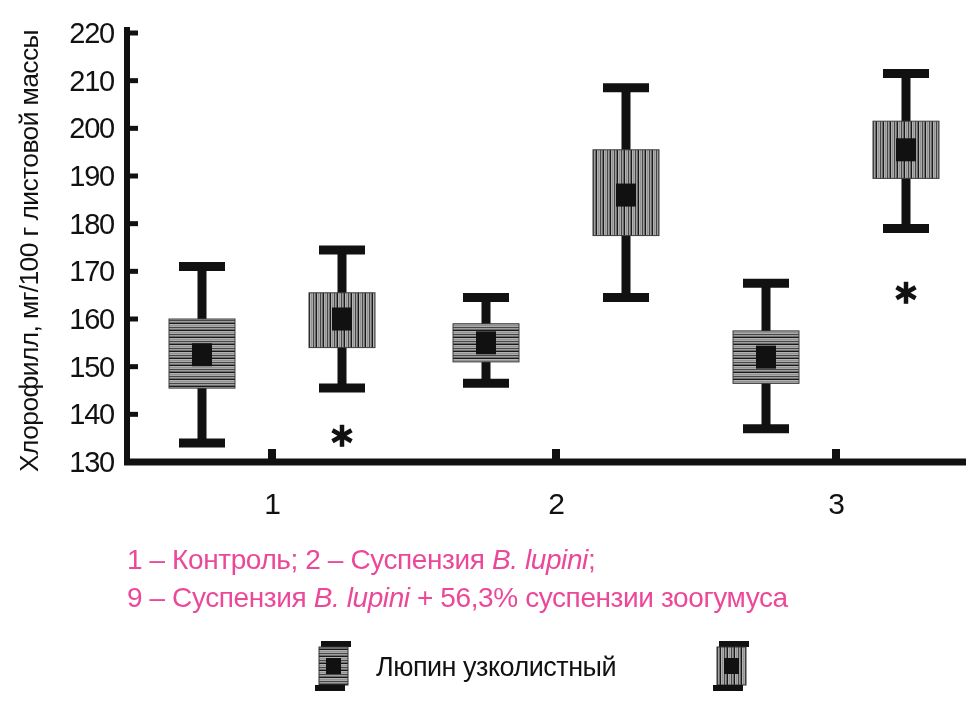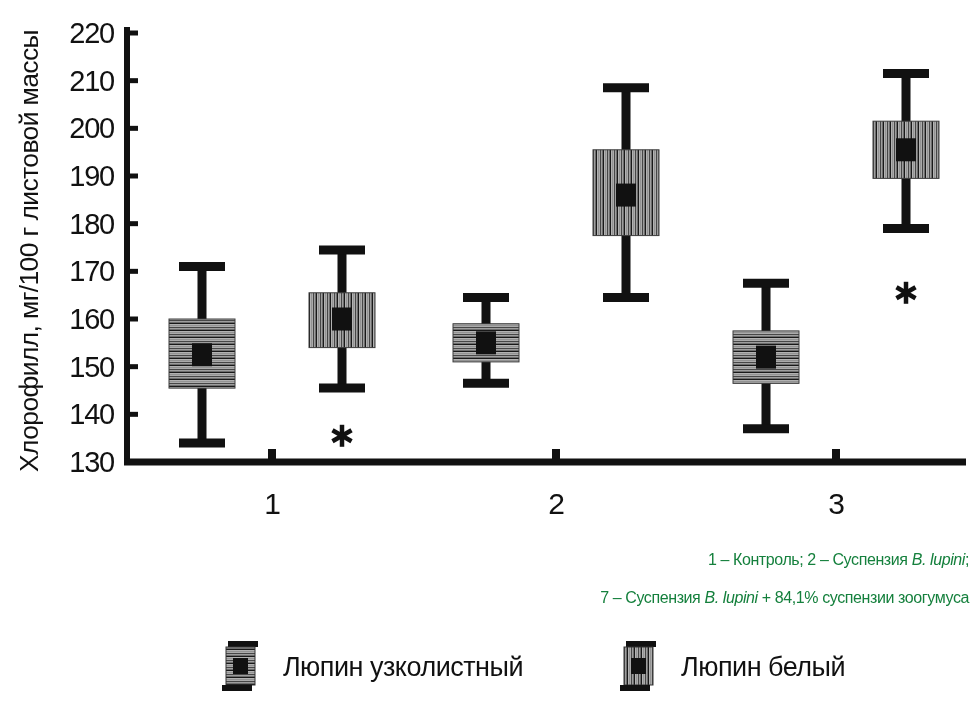--- a/index.html
+++ b/index.html
@@ -2,22 +2,22 @@
 <html><head>
 <meta charset="utf-8">
 <style>
   html,body{margin:0;padding:0;background:#ffffff;}
   body{width:973px;height:708px;font-family:"Liberation Sans",sans-serif;color:#111;}
   .figure{position:relative;width:973px;height:708px;background:#fff;overflow:hidden;}
   svg text{fill:#111;font-family:"Liberation Sans",sans-serif;}
   .tickLabel{font-size:29px;letter-spacing:-1.2px;}
   .catLabel{font-size:30px;letter-spacing:-1px;}
   .ylabel{font-size:26px;letter-spacing:-0.6px;}
-  .caption{position:absolute;left:127px;top:541px;width:842px;text-align:right;
-           font-size:16px;letter-spacing:-0.4px;line-height:38px;color:#15803d;}
+  .caption{position:absolute;left:127px;top:541px;width:842px;text-align:left;
+           font-size:28px;letter-spacing:-0.4px;line-height:38px;color:#ec4899;}
   .legend{position:absolute;left:112px;top:641px;width:842px;display:flex;
           justify-content:center;align-items:center;gap:96px;}
   .legend-item{display:flex;align-items:center;gap:22px;}
   .legend-label{font-size:27px;letter-spacing:-0.5px;white-space:nowrap;}
 </style>
 </head>
 <body>
 
 <div class="figure">
 
@@ -115,21 +115,21 @@
             <line x1="0" y1="-11" x2="0" y2="11" stroke="#111111" stroke-width="4.5" transform="rotate(0)"></line>
             <line x1="0" y1="-11" x2="0" y2="11" stroke="#111111" stroke-width="4.5" transform="rotate(60)"></line>
             <line x1="0" y1="-11" x2="0" y2="11" stroke="#111111" stroke-width="4.5" transform="rotate(120)"></line>
           </g>
         </g>
       </g>
   </svg>
 
   <div class="caption">
     <div class="caption-line"><span>1 – Контроль; 2 – Суспензия </span><span style="font-style: italic;">B. lupini</span><span>;</span></div>
-    <div class="caption-line"><span>7 – Суспензия </span><span style="font-style: italic;">B. lupini</span><span> + 84,1% суспензии зоогумуса</span></div>
+    <div class="caption-line"><span>9 – Суспензия </span><span style="font-style: italic;">B. lupini</span><span> + 56,3% суспензии зоогумуса</span></div>
   </div>
 
   <div class="legend">
     <div class="legend-item">
       <svg width="40" height="52" viewBox="0 0 40 52">
         <defs>
           <pattern id="ph2" width="7" height="7" patternUnits="userSpaceOnUse">
             <rect width="7" height="7" fill="#c4c4c4"></rect>
             <rect y="0.5" width="7" height="1.6" fill="#191919"></rect>
             <rect y="3" width="7" height="0.9" fill="#8e8e8e"></rect>
@@ -151,17 +151,16 @@
             <rect x="0.5" width="1.6" height="7" fill="#191919"></rect>
             <rect x="3" width="0.9" height="7" fill="#8e8e8e"></rect>
             <rect x="4.8" width="1.5" height="7" fill="#474747"></rect>
           </pattern>
         </defs>
         <rect x="7" y="0" width="30" height="6" fill="#111"></rect>
         <rect x="5" y="6" width="29" height="38" fill="url(#pv2)" stroke="#333" stroke-width="1"></rect>
         <rect x="12" y="17" width="15" height="16" fill="#111"></rect>
         <rect x="1" y="44" width="30" height="6" fill="#111"></rect>
       </svg>
-      <span class="legend-label">Люпин белый</span>
     </div>
   </div>
 
 </div>
 
 </body></html>

